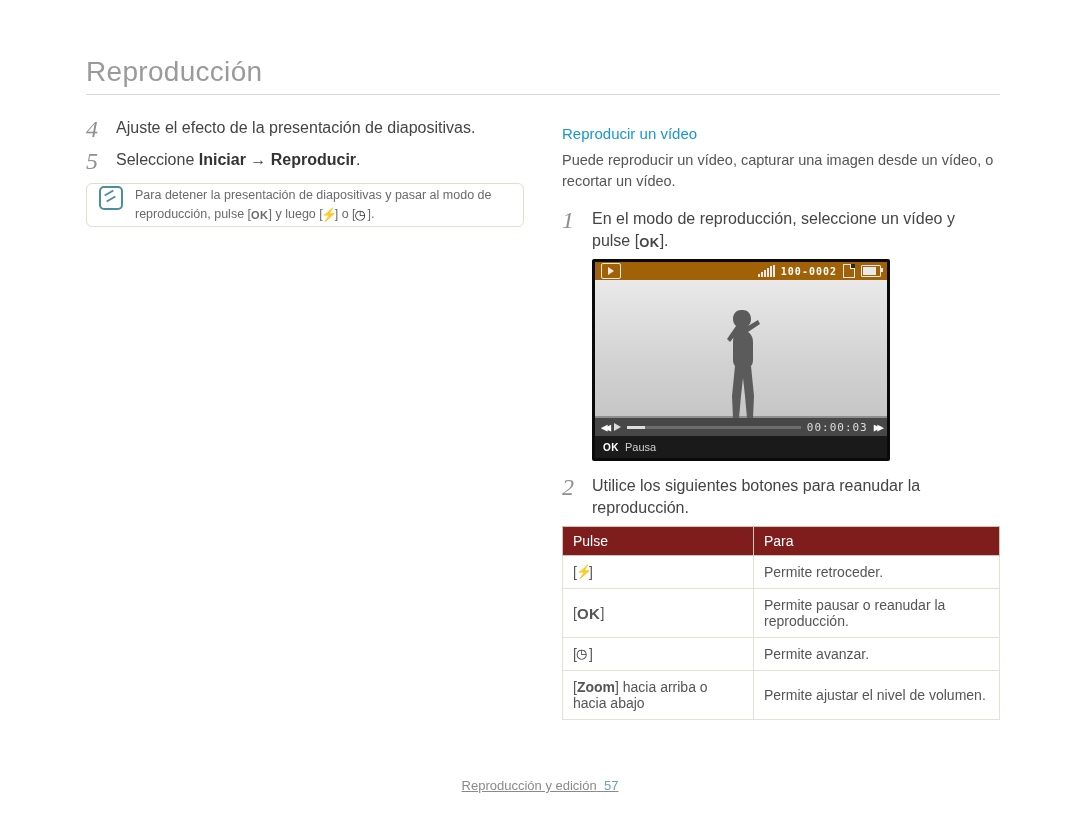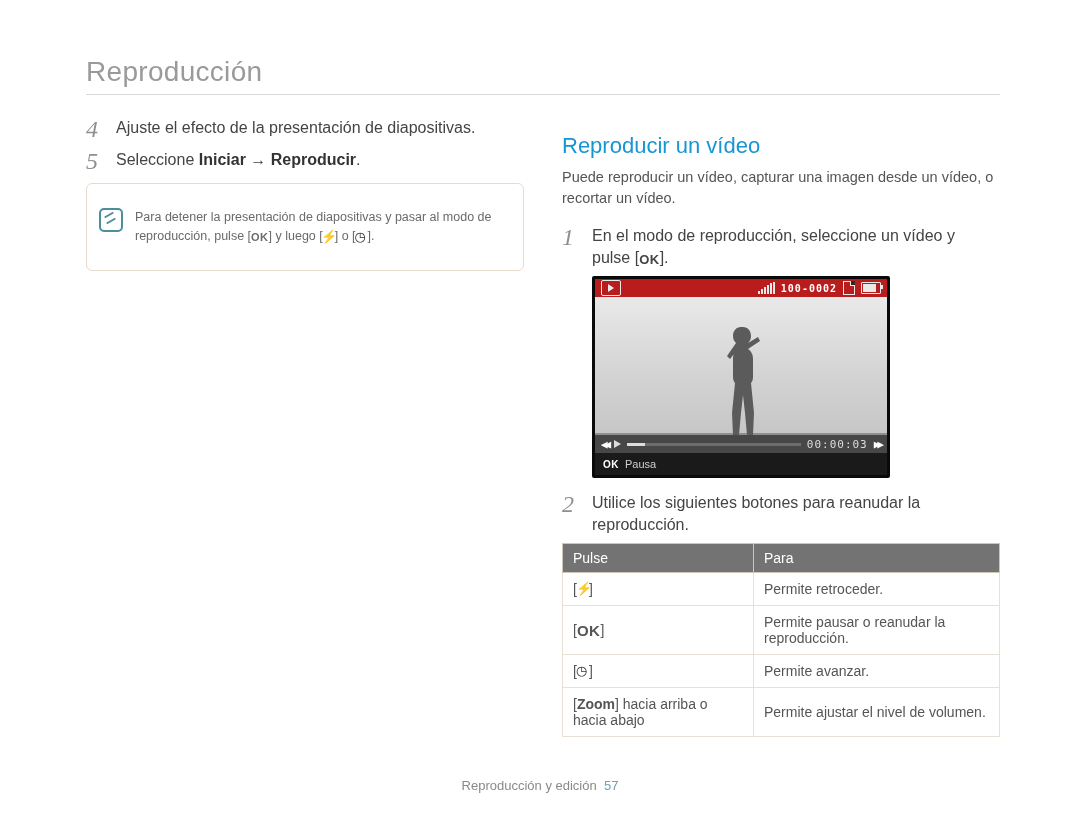--- a/index.html
+++ b/index.html
@@ -88,21 +88,21 @@
     position: absolute; left: -1px; top: -2px;
     font-size: 13px; color:#333;
   }
 
   
   .note {
     display: flex;
     gap: 12px;
     border: 1px solid #e8dbcd;
     border-radius: 6px;
-    padding: 24px 12px;
+    padding: 2px 12px;
     font-size: 12.5px;
     color: #6a6a6a;
     line-height: 1.5;
     margin: 10px 0 0 0;
   }
   .note-icon {
     width: 20px; height: 20px;
     border: 2px solid #4b8e9e;
     border-radius: 5px;
     flex: 0 0 auto;
@@ -115,37 +115,37 @@
     width: 10px; height: 2px;
     background: #4b8e9e;
     left: 3px;
   }
   .note-icon::before { top: 4px; transform: rotate(-30deg); }
   .note-icon::after  { top: 10px; transform: rotate(-30deg); width:10px; left:5px;}
 
   
   .section-title {
     color: #1796d4;
-    font-size: 22px;
+    font-size: 15px;
     font-weight: 400;
-    margin: 16px 0 8px 0;
+    margin: 8px 0 8px 0;
   }
   .section-intro {
     font-size: 14.5px;
     color: #555;
     line-height: 1.45;
     margin-bottom: 16px;
   }
 
   
   .lcd {
     width: 292px;
     height: 196px;
     margin: 6px 0 8px 30px;
-    background: #b91c1c;
+    background: #a16207;
     border: 3px solid #0a0a0a;
     position: relative;
     border-radius: 2px;
     overflow: hidden;
   }
   .lcd-sky {
     position: absolute; left:0; right:0; top:18px; bottom:40px;
     background: linear-gradient(#e9e9e9, #d2d2d2 60%, #c6c6c6);
   }
   .lcd-floor {
@@ -209,41 +209,42 @@
   .lcd-foot b{color:#fff;font-weight:900;letter-spacing:.5px;font-size:10px;}
 
   
   table.controls {
     width: 100%;
     border-collapse: collapse;
     font-size: 14px;
     margin-top: 6px;
   }
   table.controls th {
-    background: #737373;
+    background: #7f1d1d;
     color: #fff;
     text-align: left;
     font-weight: 400;
     padding: 6px 10px;
     border: 1px solid #cfc6b6;
   }
   table.controls td {
     border: 1px solid #e6e0d5;
     padding: 8px 10px;
     color: #555;
     background:#fff;
   }
   table.controls td:first-child { width: 170px; }
 
   .footer {
     position: absolute;
     bottom: 22px; left: 0; right: 0;
     text-align: center;
     font-size: 13px;
     color: #8a8a8a;
+    text-decoration: underline;
   }
   .footer .pg { color:#6fa2b4;}
 </style>
 </head>
 <body>
 
 <div class="page">
 
   <div class="header">Reproducción</div>
 

